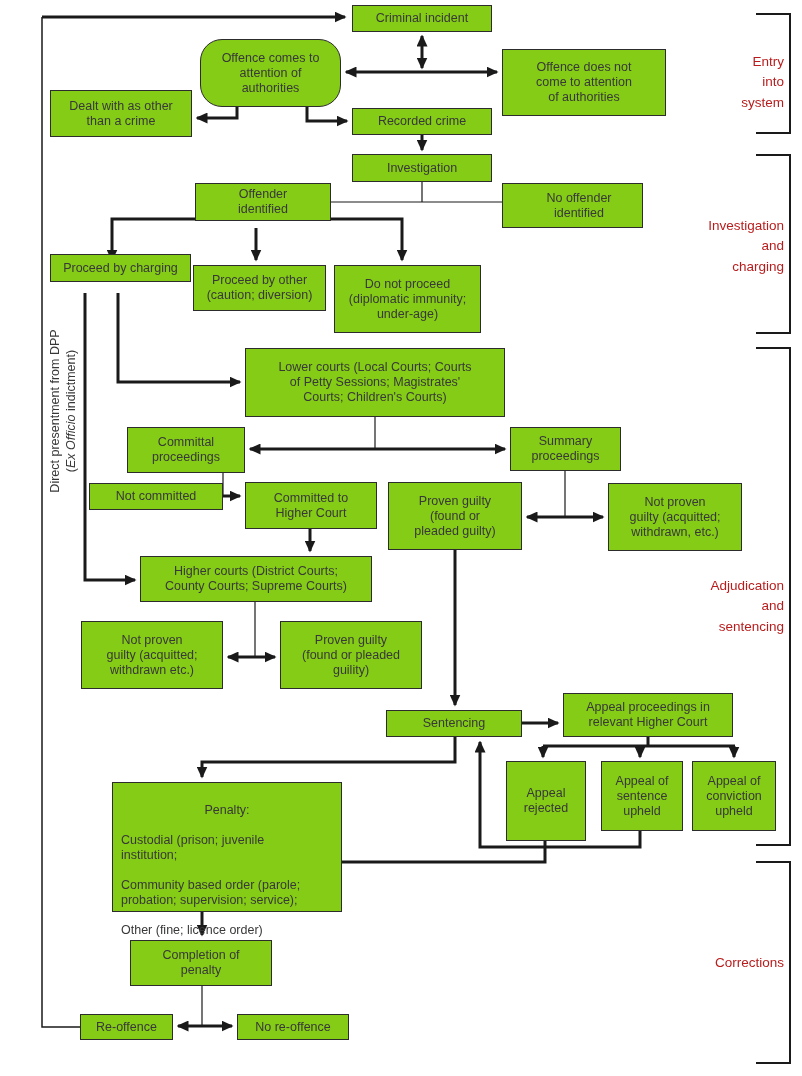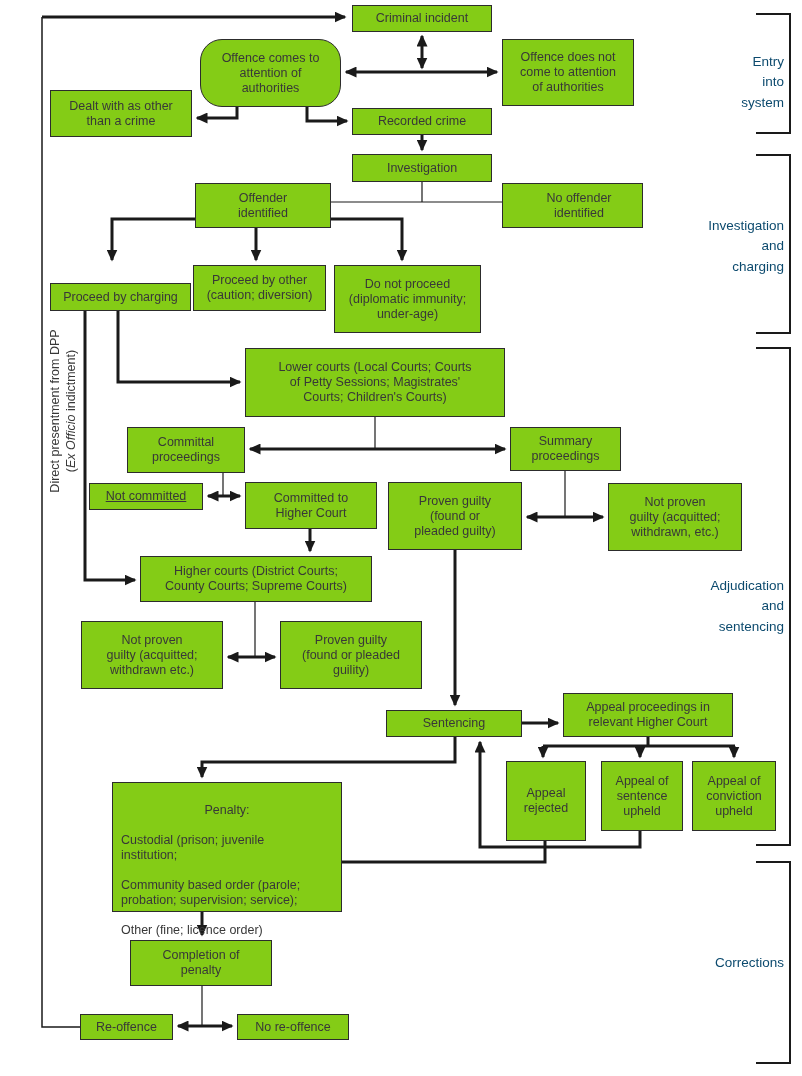--- a/index.html
+++ b/index.html
@@ -13,21 +13,21 @@
     position:absolute;box-sizing:border-box;border:1px solid #2c2c2c;background:#84cc16;
     display:flex;align-items:center;justify-content:center;text-align:center;
     white-space:pre-line;font-size:12.5px;line-height:1.2;padding:2px 3px;
   }
   .penaltybox{
     display:block;text-align:left;padding:5px 8px 4px 8px;
   }
   .penaltybox .ptitle{text-align:center;}
   .sidelabel{
     position:absolute;text-align:right;white-space:pre-line;
-    font-size:13.5px;line-height:1.5;color:#0c4a6e;
+    font-size:13.5px;line-height:1.5;color:#b91c1c;
   }
   .dpp{
     position:absolute;left:-46px;top:394px;width:220px;height:34px;
     transform:rotate(-90deg);text-align:center;
     font-size:12.5px;line-height:1.3;color:#383838;white-space:nowrap;
   }
   .dpp .it{font-style:italic;}
 </style>
 </head>
 <body>
@@ -100,45 +100,45 @@
       <path d="M756,155 L790,155 L790,333 L756,333" stroke-width="2"></path>
       <path d="M756,348 L790,348 L790,845 L756,845" stroke-width="2"></path>
       <path d="M756,862 L790,862 L790,1063 L756,1063" stroke-width="2"></path>
     </g>
   </svg>
 
   <div class="fbox" style="left:352px;top:5px;width:140px;height:27px;"><span>Criminal incident</span></div>
   <div class="fbox" style="left:200px;top:39px;width:141px;height:68px;border-radius:22px;"><span>Offence comes to
 attention of
 authorities</span></div>
-  <div class="fbox" style="left:502px;top:39px;width:132px;height:67px;"><span>Offence does not
+  <div class="fbox" style="left:502px;top:49px;width:164px;height:67px;"><span>Offence does not
 come to attention
 of authorities</span></div>
   <div class="fbox" style="left:50px;top:90px;width:142px;height:47px;"><span>Dealt with as other
 than a crime</span></div>
   <div class="fbox" style="left:352px;top:108px;width:140px;height:27px;"><span>Recorded crime</span></div>
   <div class="fbox" style="left:352px;top:154px;width:140px;height:28px;"><span>Investigation</span></div>
-  <div class="fbox" style="left:195px;top:183px;width:136px;height:45px;"><span>Offender
+  <div class="fbox" style="left:195px;top:183px;width:136px;height:38px;"><span>Offender
 identified</span></div>
   <div class="fbox" style="left:502px;top:183px;width:141px;height:45px;padding-left:16px;"><span>No offender
 identified</span></div>
-  <div class="fbox" style="left:50px;top:283px;width:141px;height:28px;"><span>Proceed by charging</span></div>
+  <div class="fbox" style="left:50px;top:254px;width:141px;height:28px;"><span>Proceed by charging</span></div>
   <div class="fbox" style="left:193px;top:265px;width:133px;height:46px;"><span>Proceed by other
 (caution; diversion)</span></div>
   <div class="fbox" style="left:334px;top:265px;width:147px;height:68px;"><span>Do not proceed
 (diplomatic immunity;
 under-age)</span></div>
   <div class="fbox" style="left:245px;top:348px;width:260px;height:69px;"><span>Lower courts (Local Courts; Courts
 of Petty Sessions; Magistrates'
 Courts; Children's Courts)</span></div>
   <div class="fbox" style="left:127px;top:427px;width:118px;height:46px;"><span>Committal
 proceedings</span></div>
   <div class="fbox" style="left:510px;top:427px;width:111px;height:44px;"><span>Summary
 proceedings</span></div>
-  <div class="fbox" style="left:89px;top:483px;width:114px;height:27px;text-decoration:underline;"><span>Not committed</span></div>
+  <div class="fbox" style="left:89px;top:483px;width:134px;height:27px;"><span>Not committed</span></div>
   <div class="fbox" style="left:245px;top:482px;width:132px;height:47px;"><span>Committed to
 Higher Court</span></div>
   <div class="fbox" style="left:388px;top:482px;width:134px;height:68px;"><span>Proven guilty
 (found or
 pleaded guilty)</span></div>
   <div class="fbox" style="left:608px;top:483px;width:134px;height:68px;"><span>Not proven
 guilty (acquitted;
 withdrawn, etc.)</span></div>
   <div class="fbox" style="left:140px;top:556px;width:232px;height:46px;"><span>Higher courts (District Courts;
 County Courts; Supreme Courts)</span></div>

